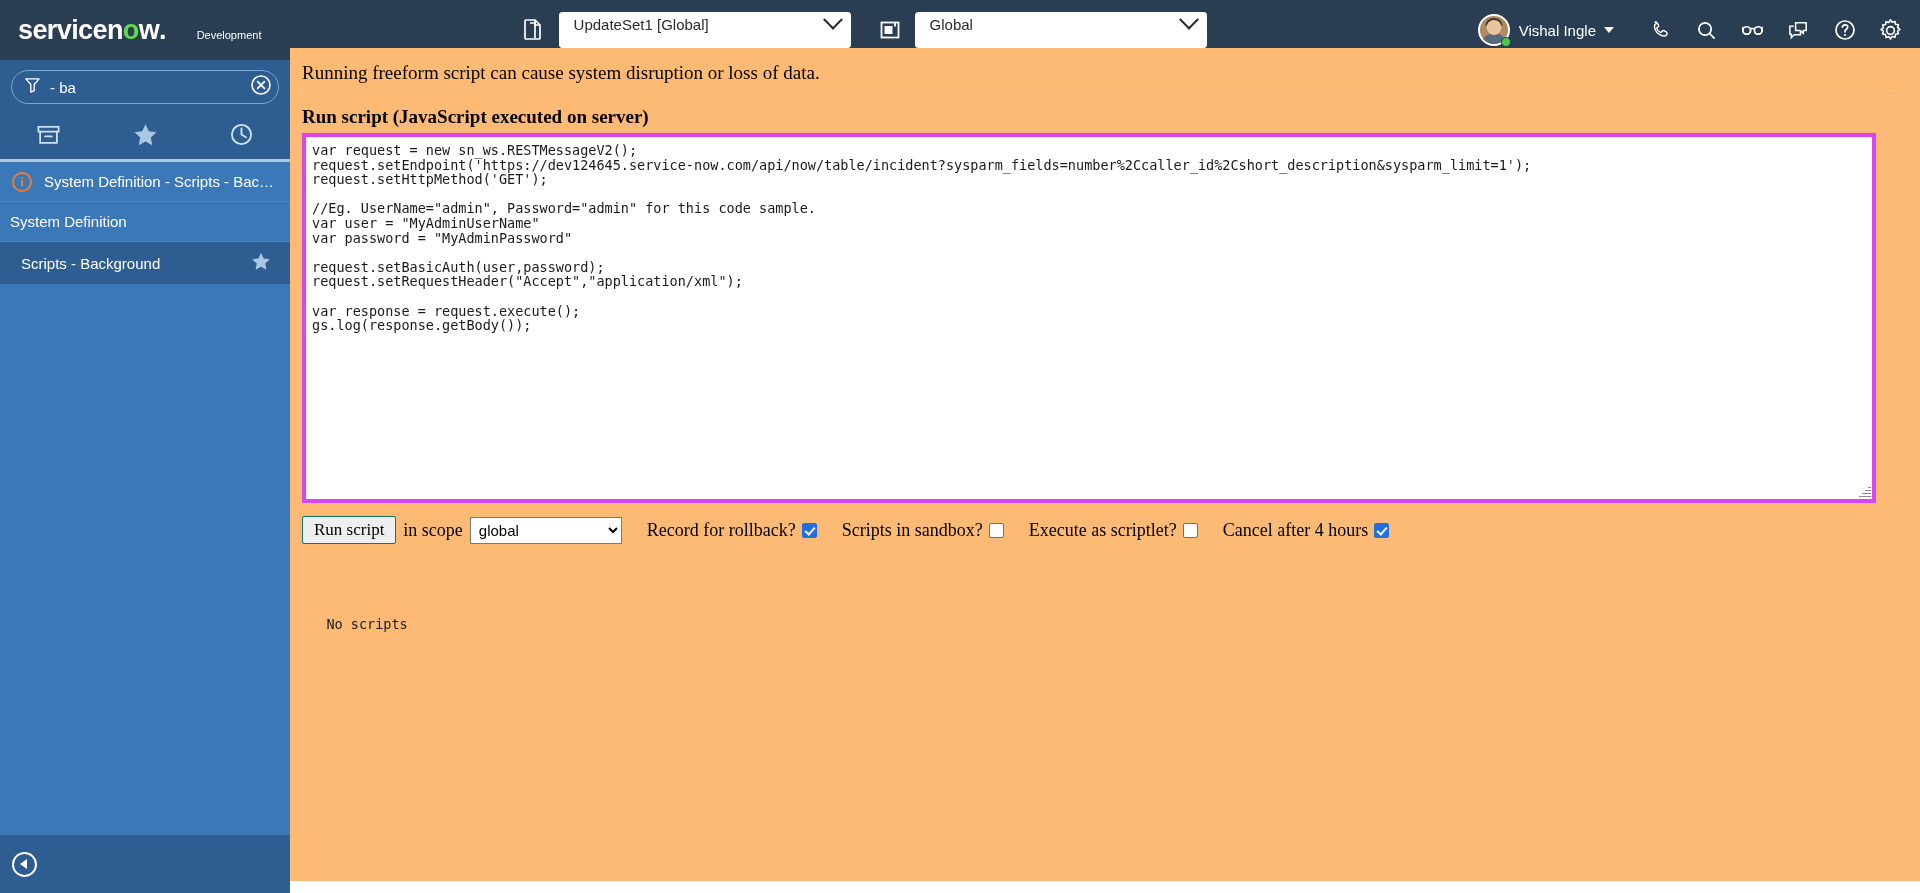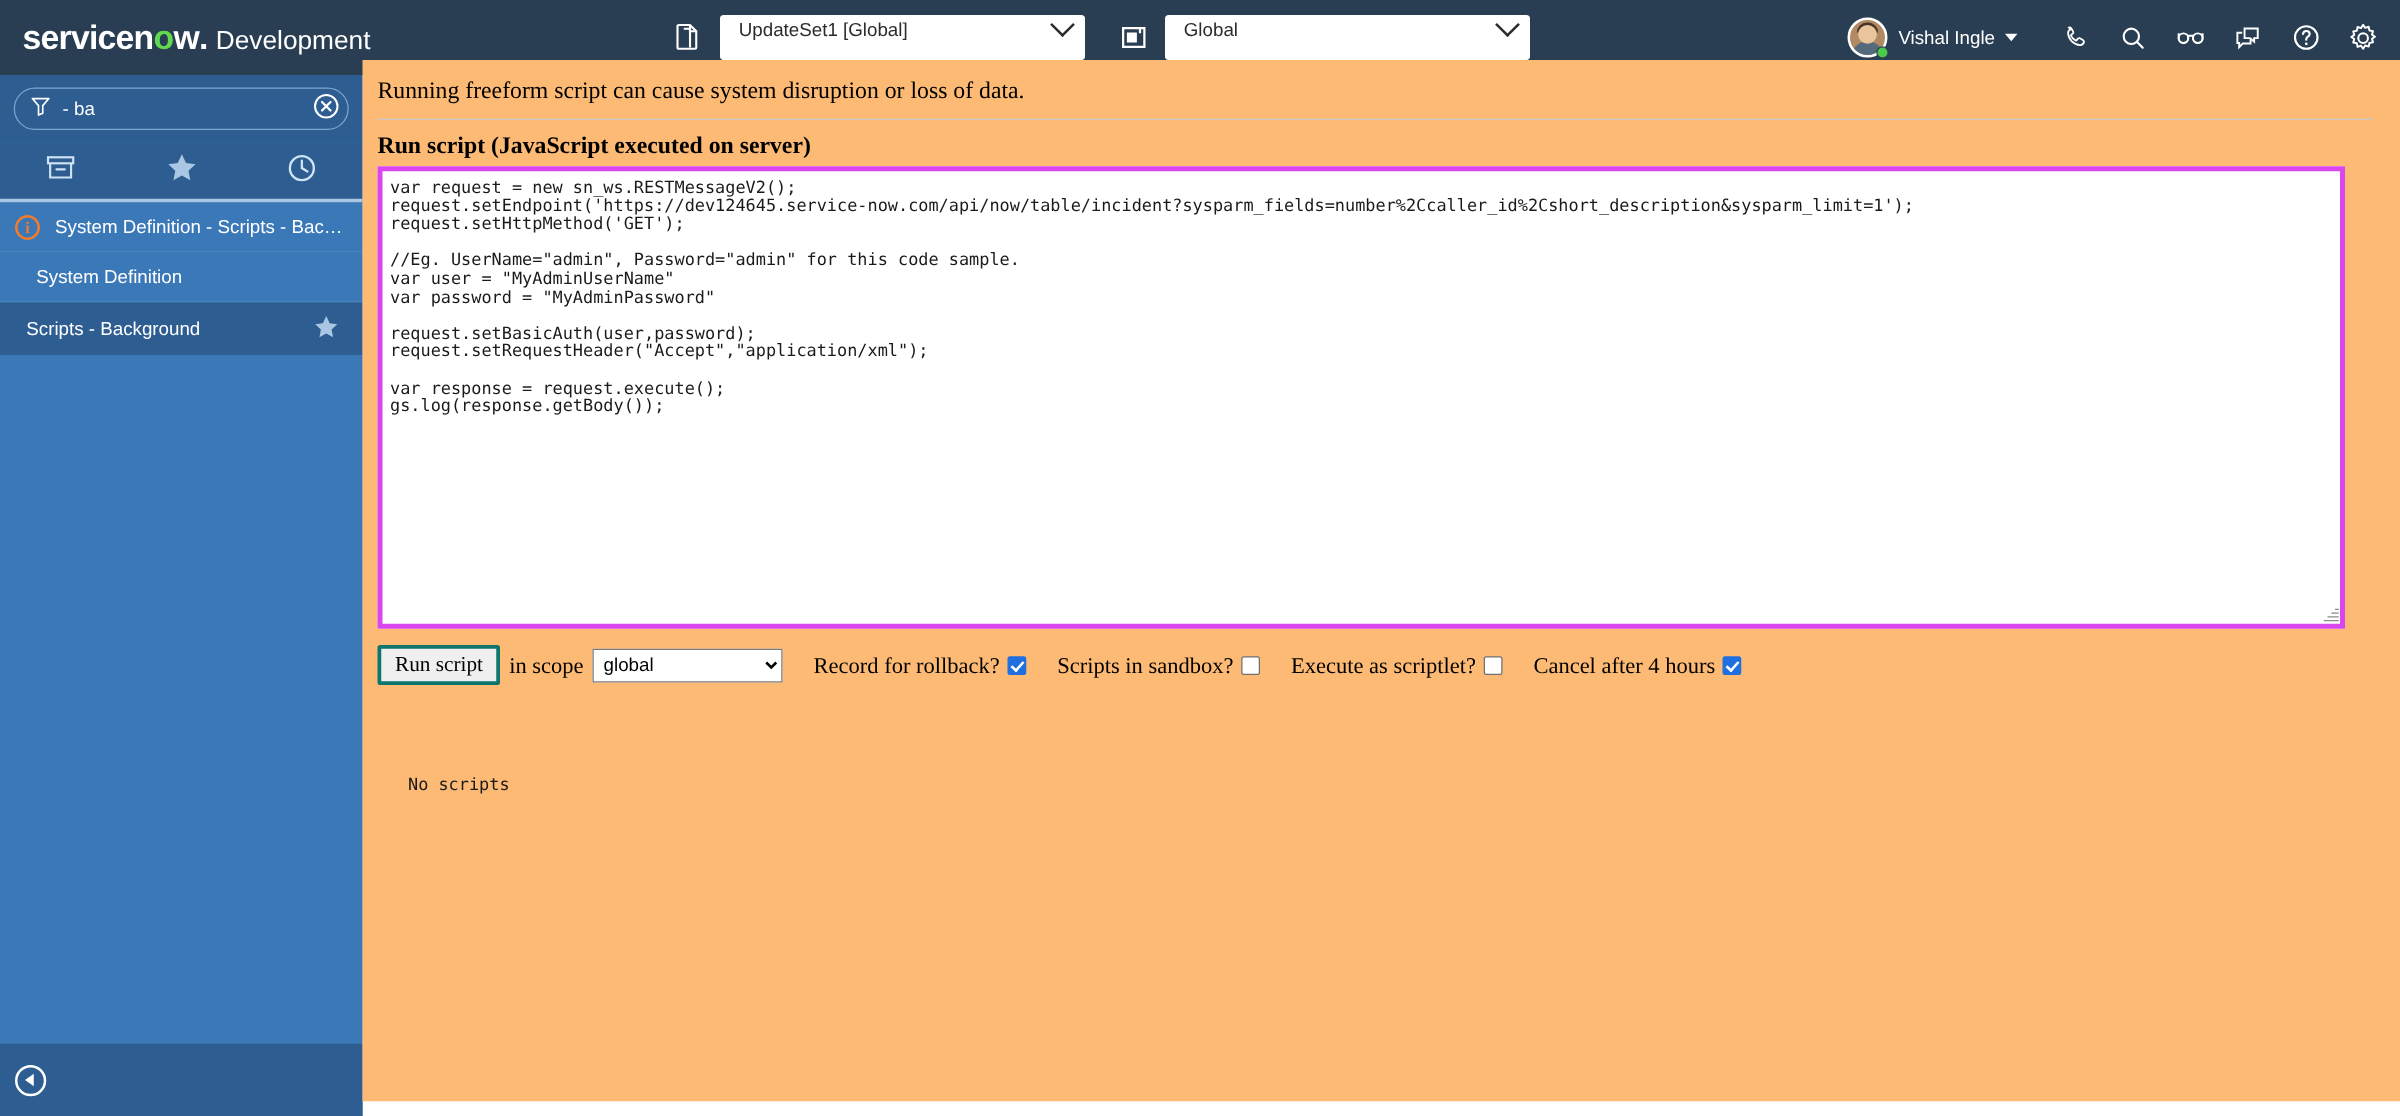--- a/index.html
+++ b/index.html
@@ -22,21 +22,21 @@
     display: flex; align-items: baseline;
     padding-left: 18px;
   }
   .logo-text {
     font-size: 27px; font-weight: 700; color: #ffffff;
     letter-spacing: -0.6px; line-height: 1;
   }
   .logo-text .o-green { color: #62d84e; }
   .logo-dot { color: #ffffff; font-size: 27px; font-weight: 700; }
   .instance-name {
-    margin-left: 6px; font-size: 21px; color: #ffffff; font-weight: 400;
+    margin-left: 30px; font-size: 11px; color: #ffffff; font-weight: 400;
   }
   .header-center {
     display: flex; align-items: center; margin-left: auto;
   }
   .hdr-icon-btn {
     width: 34px; height: 34px;
     display: flex; align-items: center; justify-content: center;
     cursor: pointer;
   }
   .picker {
@@ -134,21 +134,21 @@
     border-bottom: 3px solid #a9c7e2;
   }
   .tab-btn {
     flex: 1; height: 48px;
     display: flex; align-items: center; justify-content: center;
     cursor: pointer;
   }
   .nav-item {
     height: 40px;
     display: flex; align-items: center;
-    padding-left: 29px;
+    padding-left: 10px;
     color: #ffffff; font-size: 15px;
     border-bottom: 1px solid #4d86c0;
     cursor: pointer;
     background: #3b78b8;
   }
   .nav-item.breadcrumb { padding-left: 12px; }
   .nav-item .nav-label { margin-left: 0; white-space: nowrap; overflow: hidden; text-overflow: ellipsis; }
   .info-icon {
     width: 20px; height: 20px; border-radius: 50%;
     border: 2px solid #f07b2e;
@@ -239,21 +239,21 @@
     display: flex; align-items: center;
     margin: 13px 0 0 2px;
     font-family: "Liberation Serif", serif;
     font-size: 18px; color: #000000;
   }
   .run-btn {
     font-family: "Liberation Serif", serif;
     font-size: 17px;
     padding: 3px 11px;
     background: #efefef;
-    border: 3px solid #0f766e;
+    border: 1px solid #0f766e;
     border-radius: 2px;
     color: #000000;
     cursor: pointer;
     line-height: 1.2;
   }
   .in-scope-lbl { margin: 0 7px; }
   .scope-select {
     font-family: "Liberation Sans", sans-serif;
     font-size: 15px;
     width: 152px; height: 27px;

